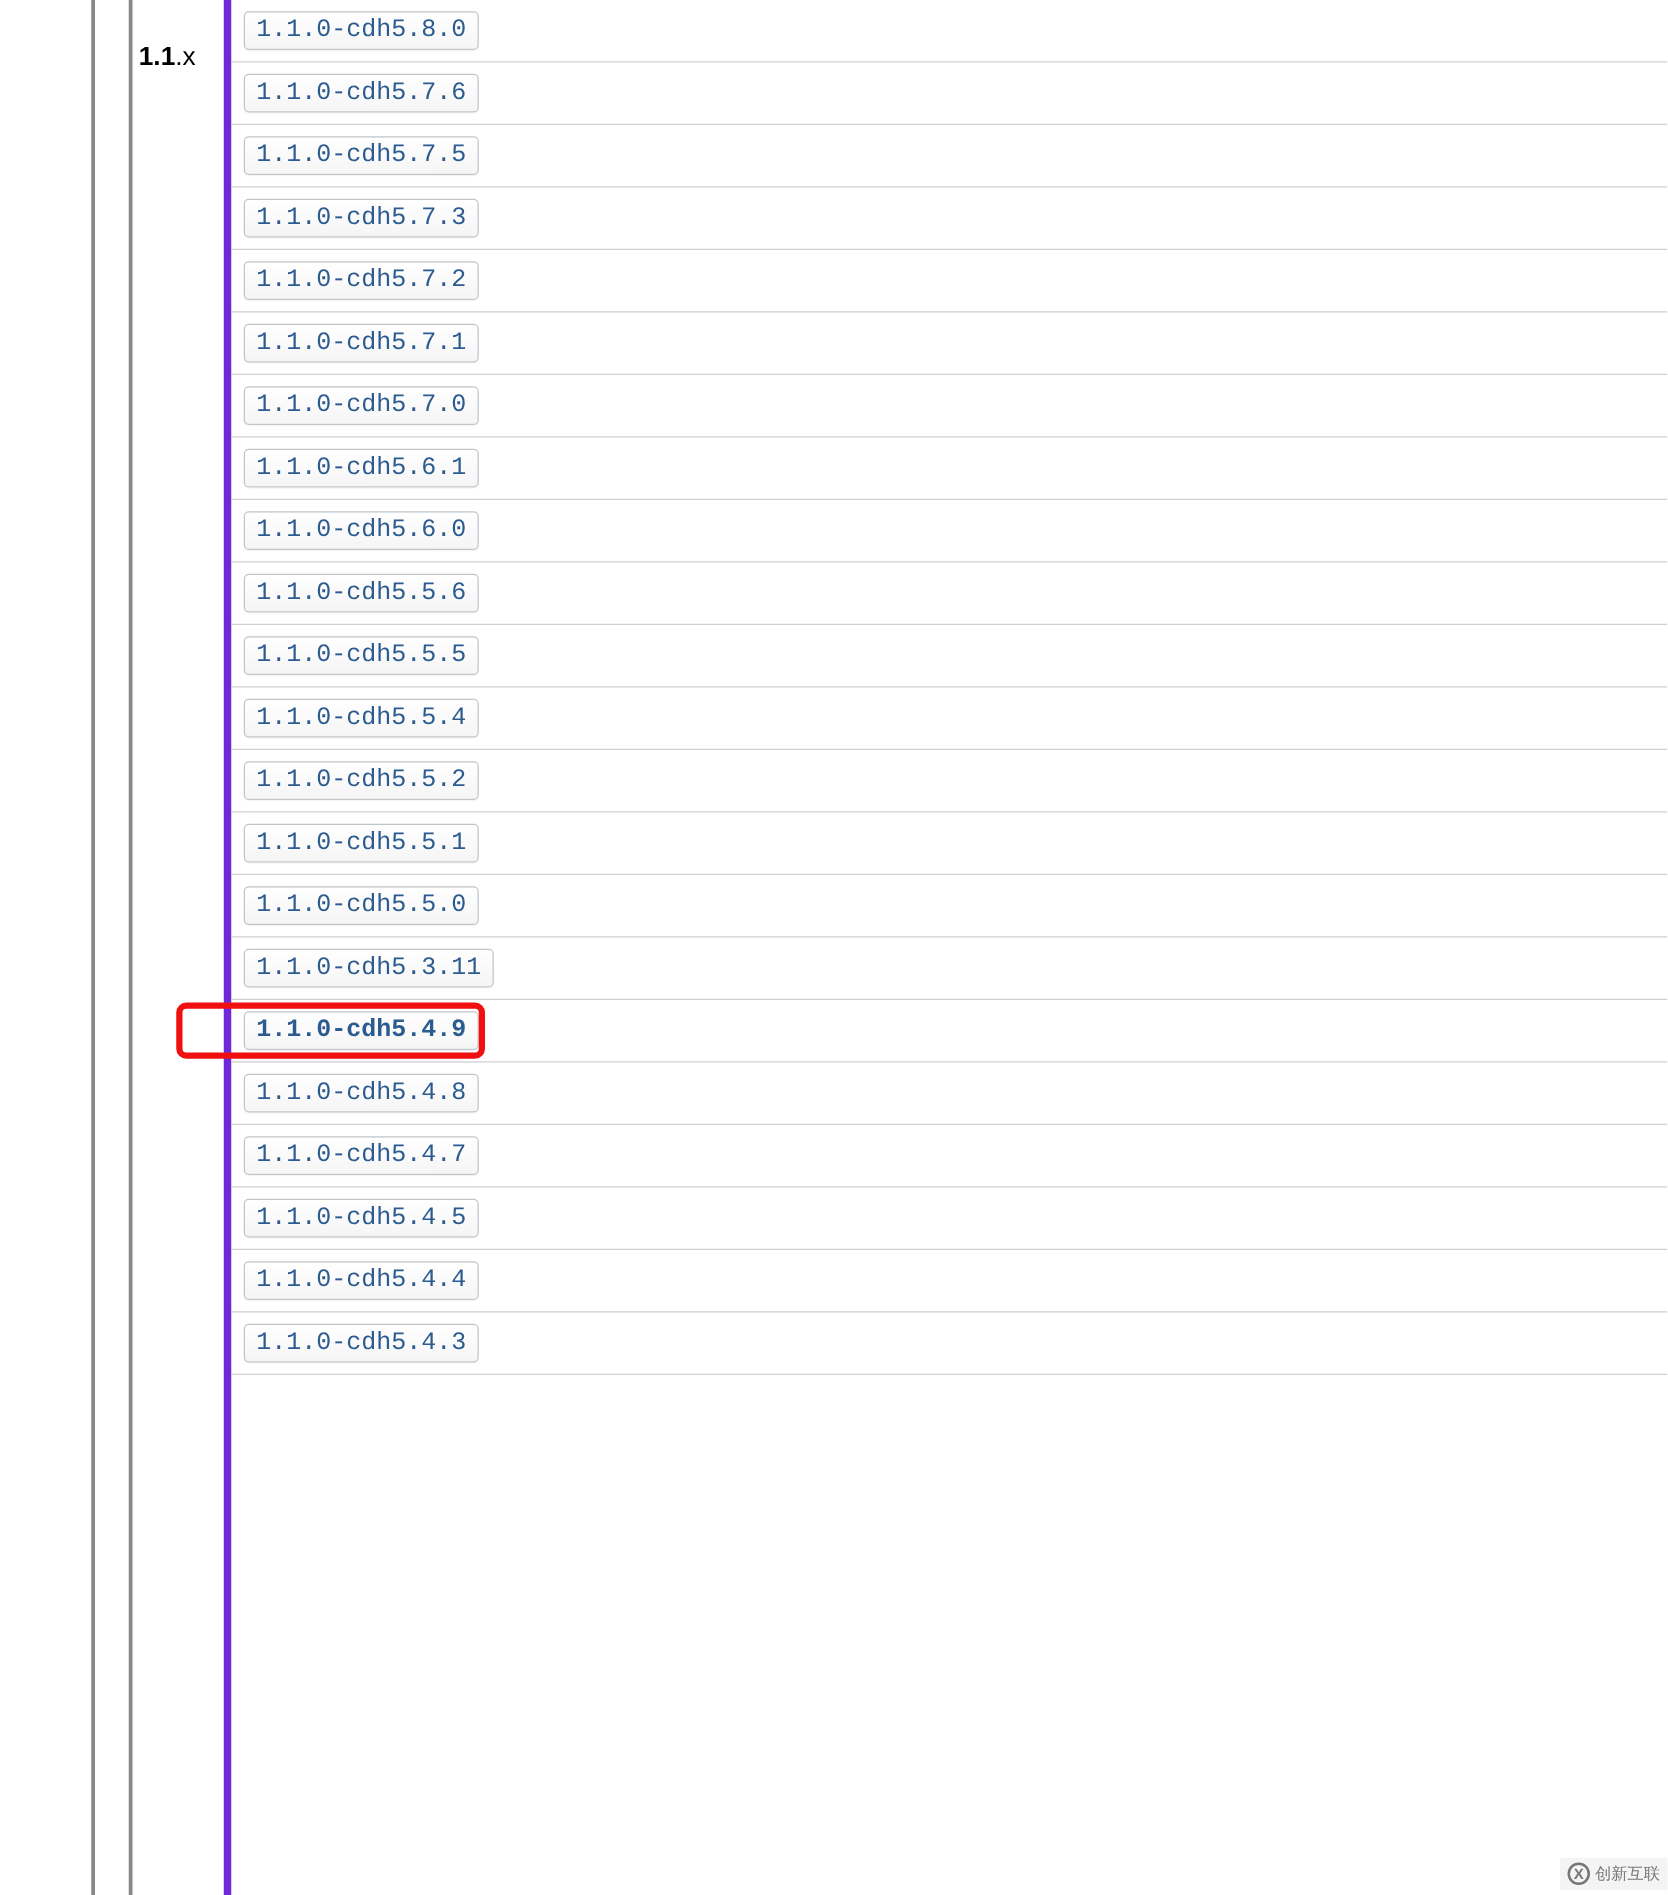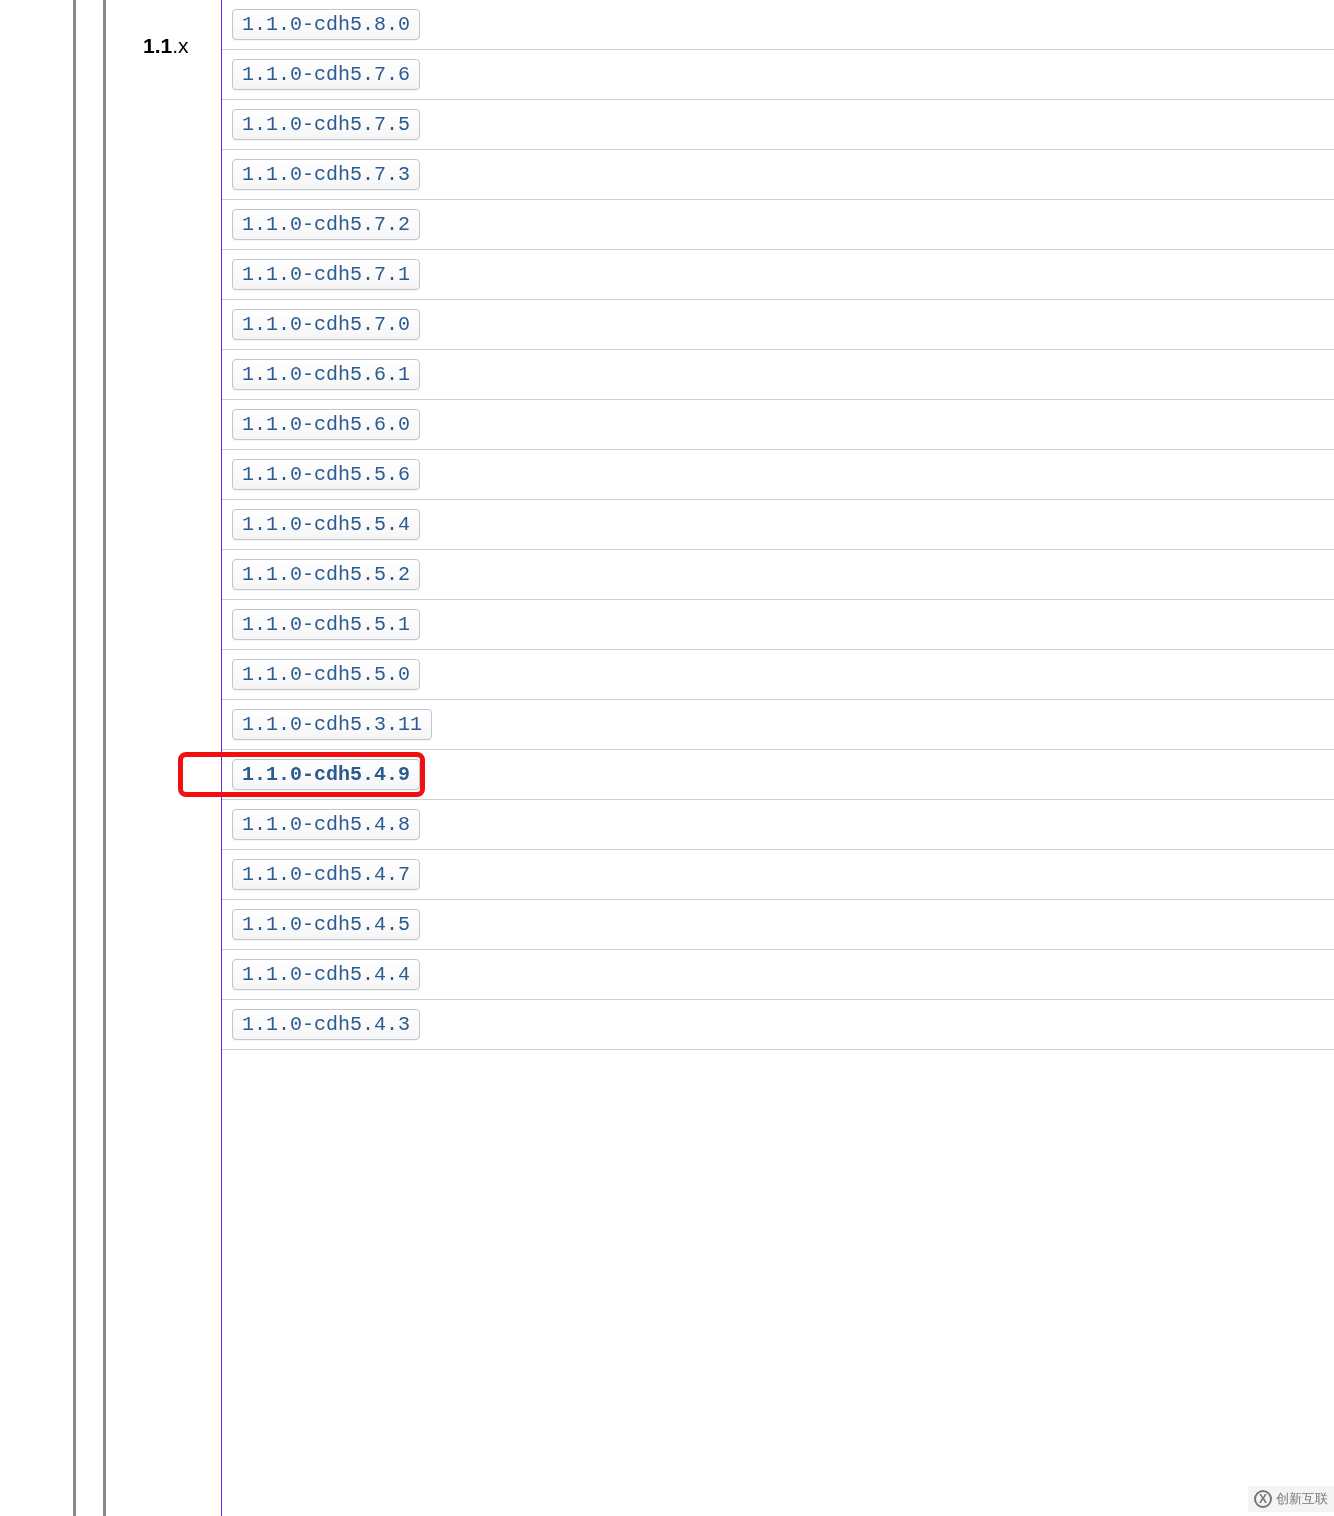--- a/index.html
+++ b/index.html
@@ -23,34 +23,32 @@
       border-left: 3px solid #888;
       margin-left: 27px;
       flex: 1;
       display: flex;
     }
     .version-label-col {
       width: 73px;
       padding-top: 34px;
       padding-left: 5px;
       flex-shrink: 0;
-      margin-left: 32px;
     }
     .version-label {
       font-size: 21px;
       color: #000;
       white-space: nowrap;
     }
     .version-label b {
       font-weight: 700;
     }
     .version-list {
       flex: 1;
-      border-left: 1px solid #6d28d9;
-      margin-left: 10px;
+      border-left: 6px solid #6d28d9;
     }
     .version-row {
       border-bottom: 1px solid #d0d0d0;
       padding: 9px 10px;
       min-height: 48px;
       display: flex;
       align-items: center;
       position: relative;
     }
     .version-badge {
@@ -142,20 +140,23 @@
         <div class="version-row">
           <span class="version-badge">1.1.0-cdh5.6.1</span>
         </div>
         <div class="version-row">
           <span class="version-badge">1.1.0-cdh5.6.0</span>
         </div>
         <div class="version-row">
           <span class="version-badge">1.1.0-cdh5.5.6</span>
         </div>
         <div class="version-row">
+          <span class="version-badge">1.1.0-cdh5.5.5</span>
+        </div>
+        <div class="version-row">
           <span class="version-badge">1.1.0-cdh5.5.4</span>
         </div>
         <div class="version-row">
           <span class="version-badge">1.1.0-cdh5.5.2</span>
         </div>
         <div class="version-row">
           <span class="version-badge">1.1.0-cdh5.5.1</span>
         </div>
         <div class="version-row">
           <span class="version-badge">1.1.0-cdh5.5.0</span>

